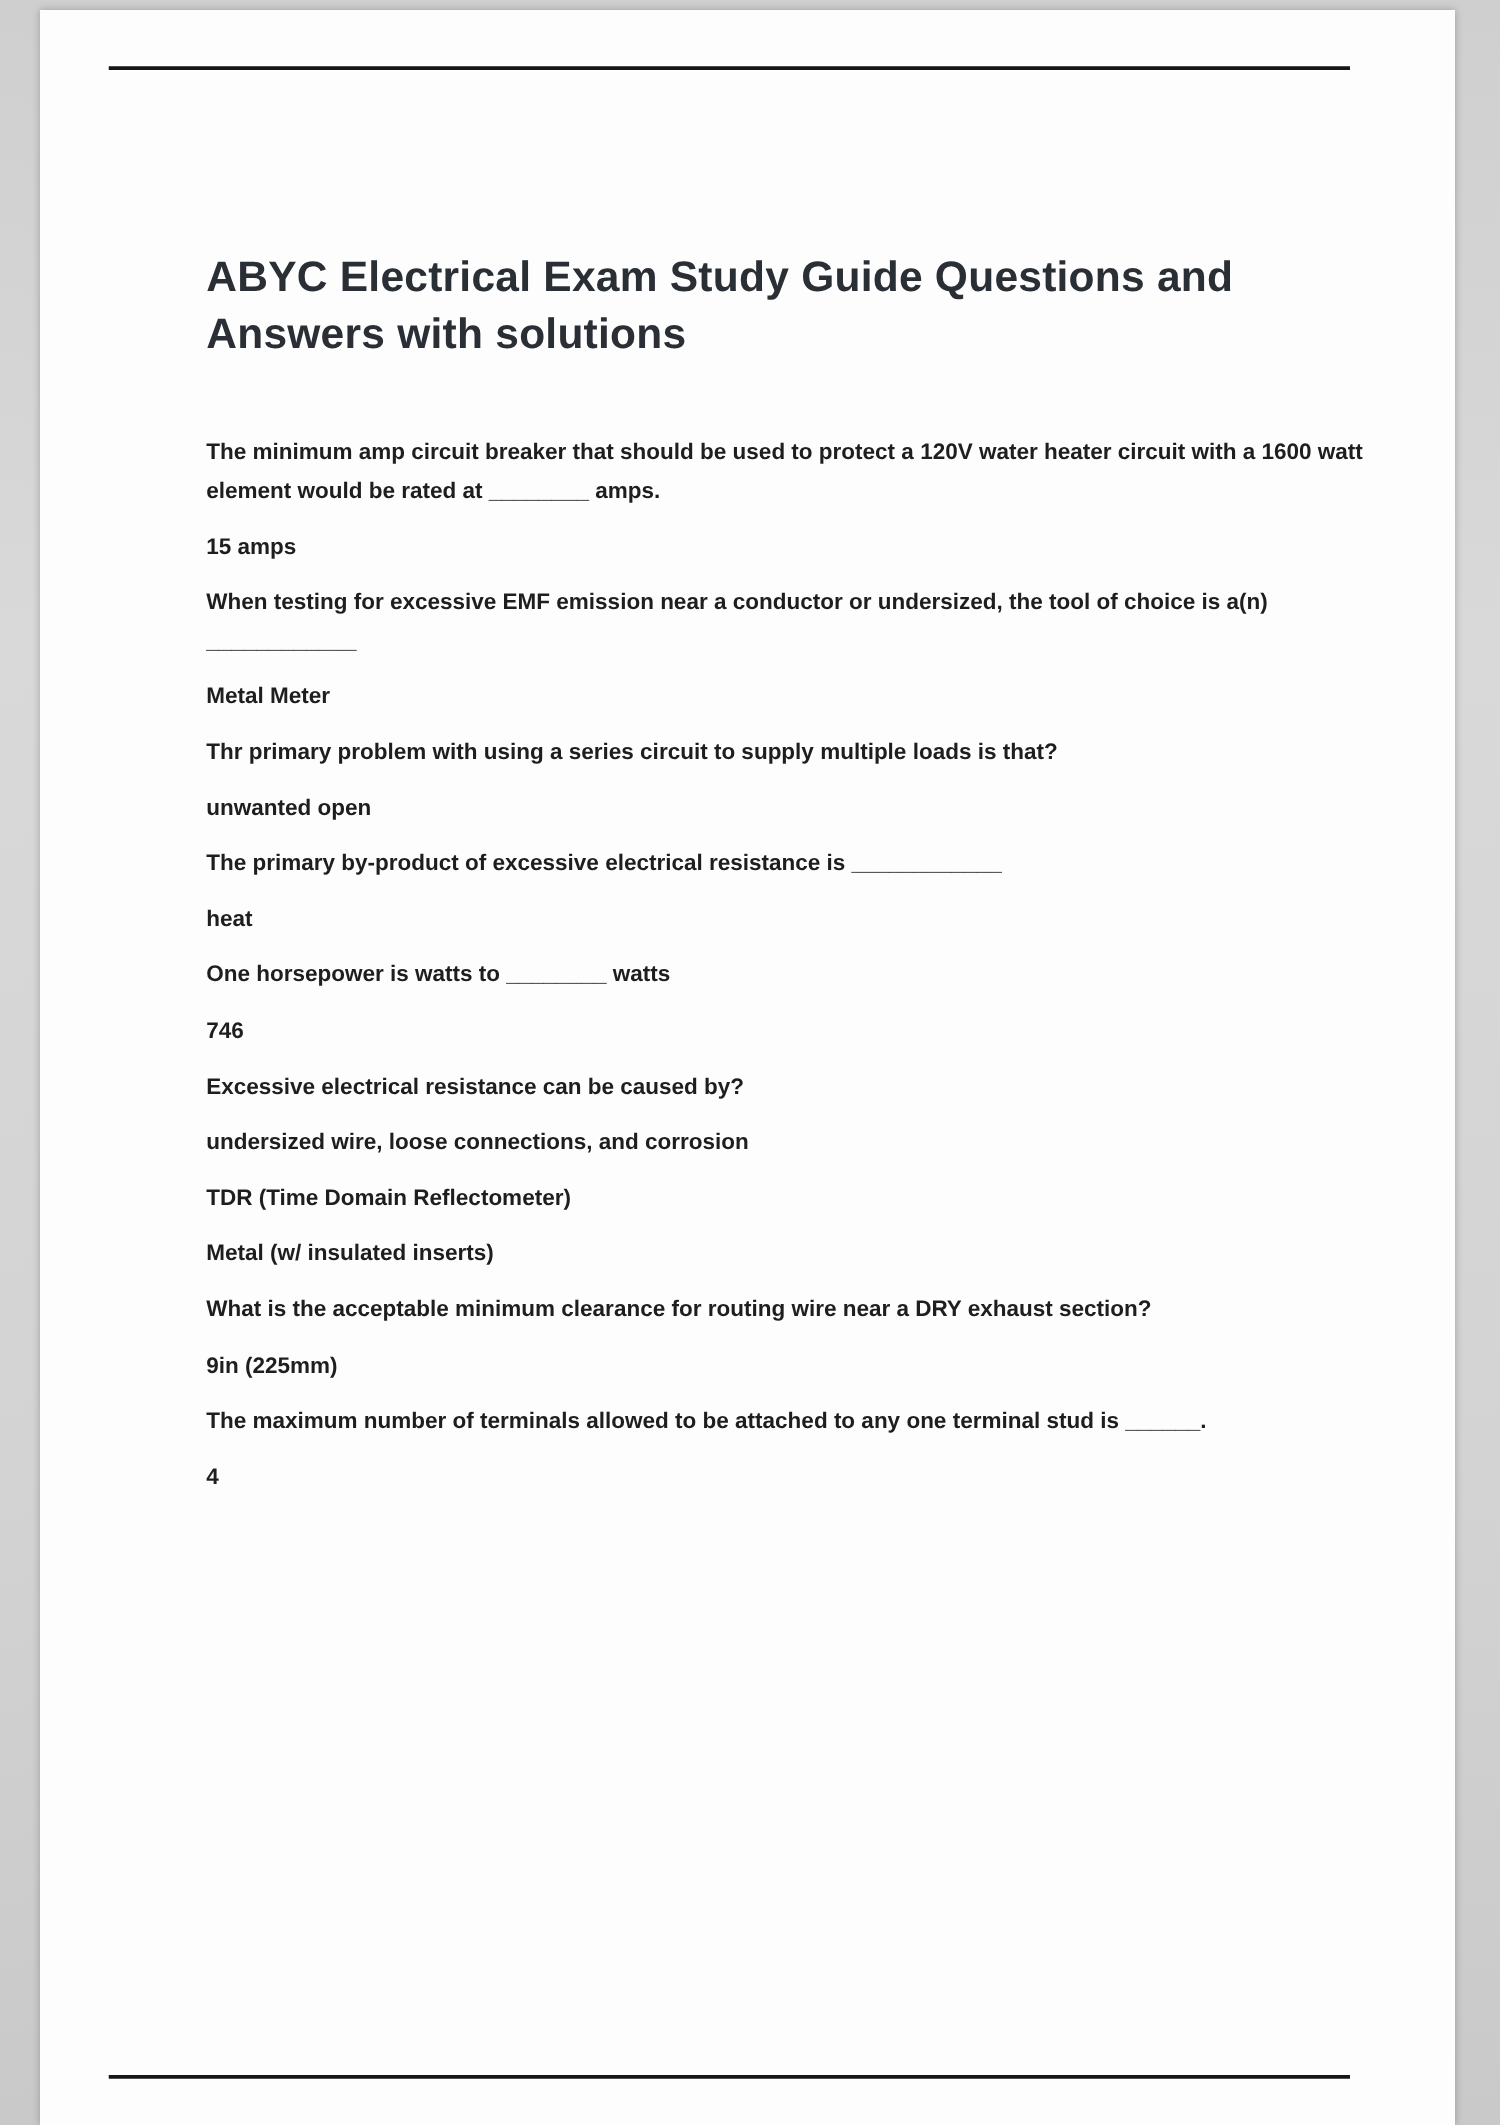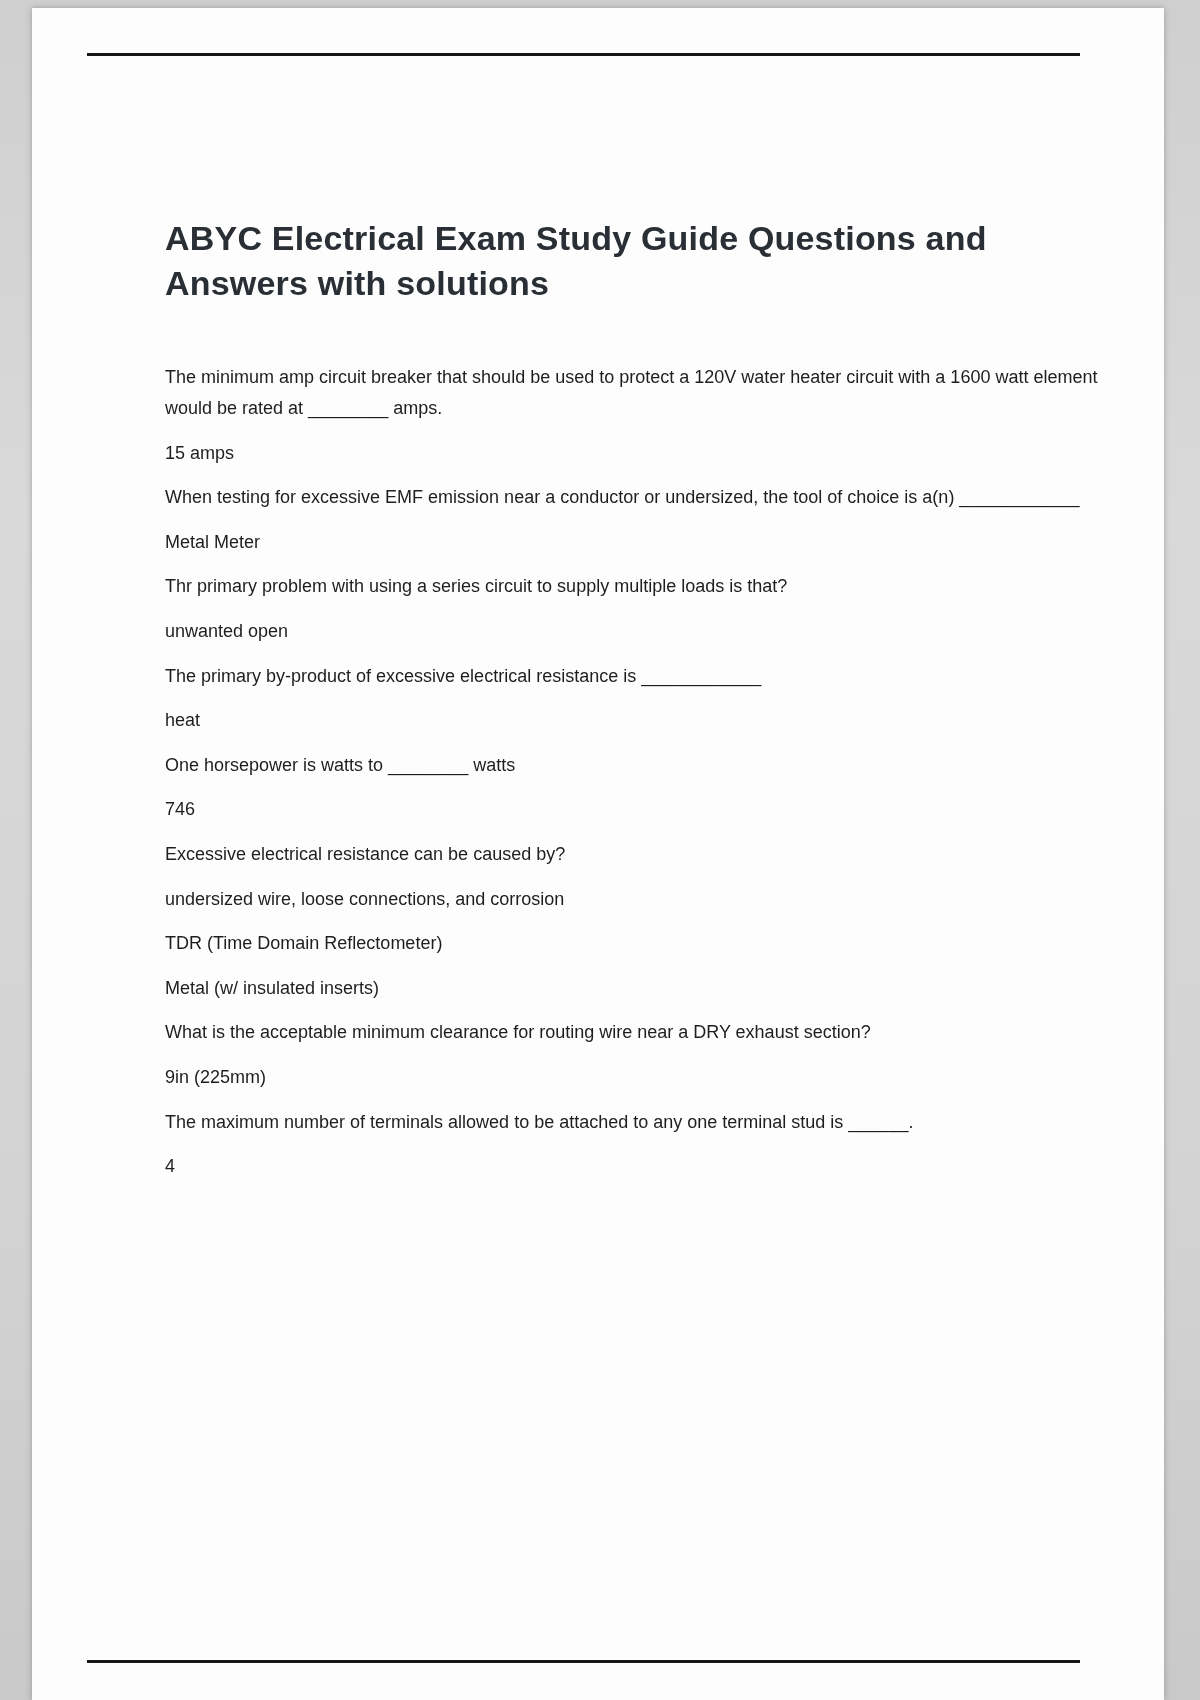--- a/index.html
+++ b/index.html
@@ -28,37 +28,38 @@
     left: 55px;
     width: 993px;
     height: 3px;
     background: #161616;
   }
   .rule.top { top: 45px; }
   .rule.bottom { top: 1652px; }
   .content {
     position: absolute;
     left: 133px;
-    top: 208px;
+    top: 192px;
     width: 940px;
     color: #212121;
   }
   h1.title {
     margin: 0 0 56px 0;
     font-size: 34px;
     line-height: 1.33;
     font-weight: bold;
     color: #2a2f35;
     letter-spacing: 0.2px;
   }
   p.q, p.a {
     margin: 0 0 14px 0;
     font-size: 18px;
     line-height: 1.7;
     color: #1e1e1e;
+    font-weight: bold;
   }
 </style>
 </head>
 <body>
 
 <div class="sheet">
   <div class="rule top"></div>
   <div class="rule bottom"></div>
 
   <div class="content">

